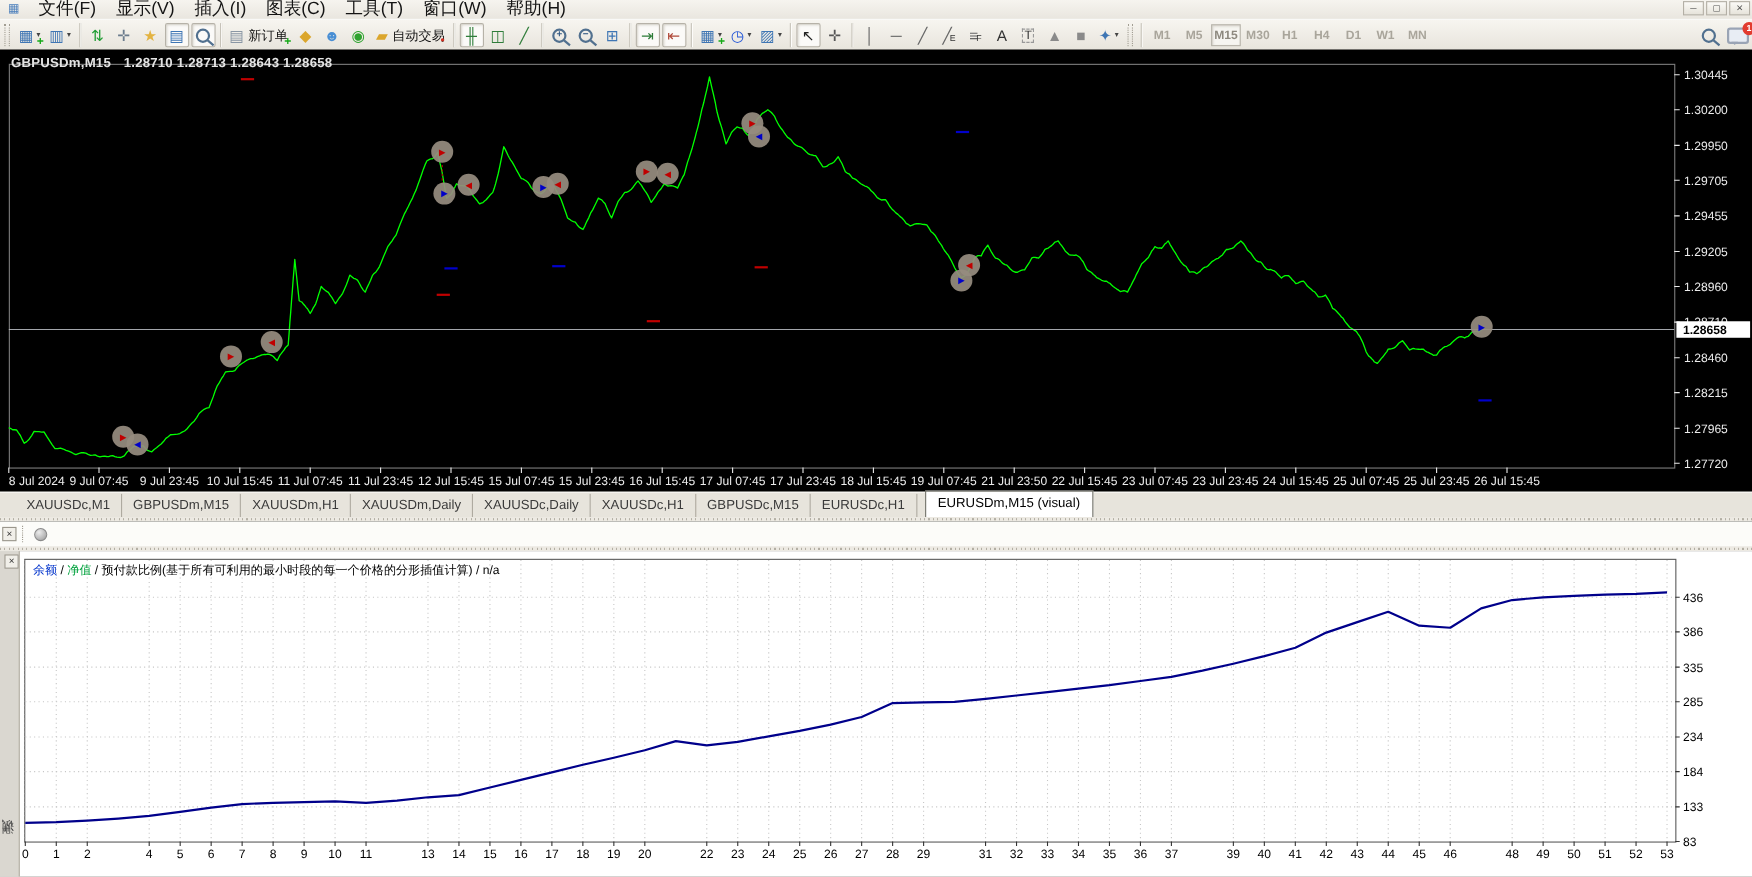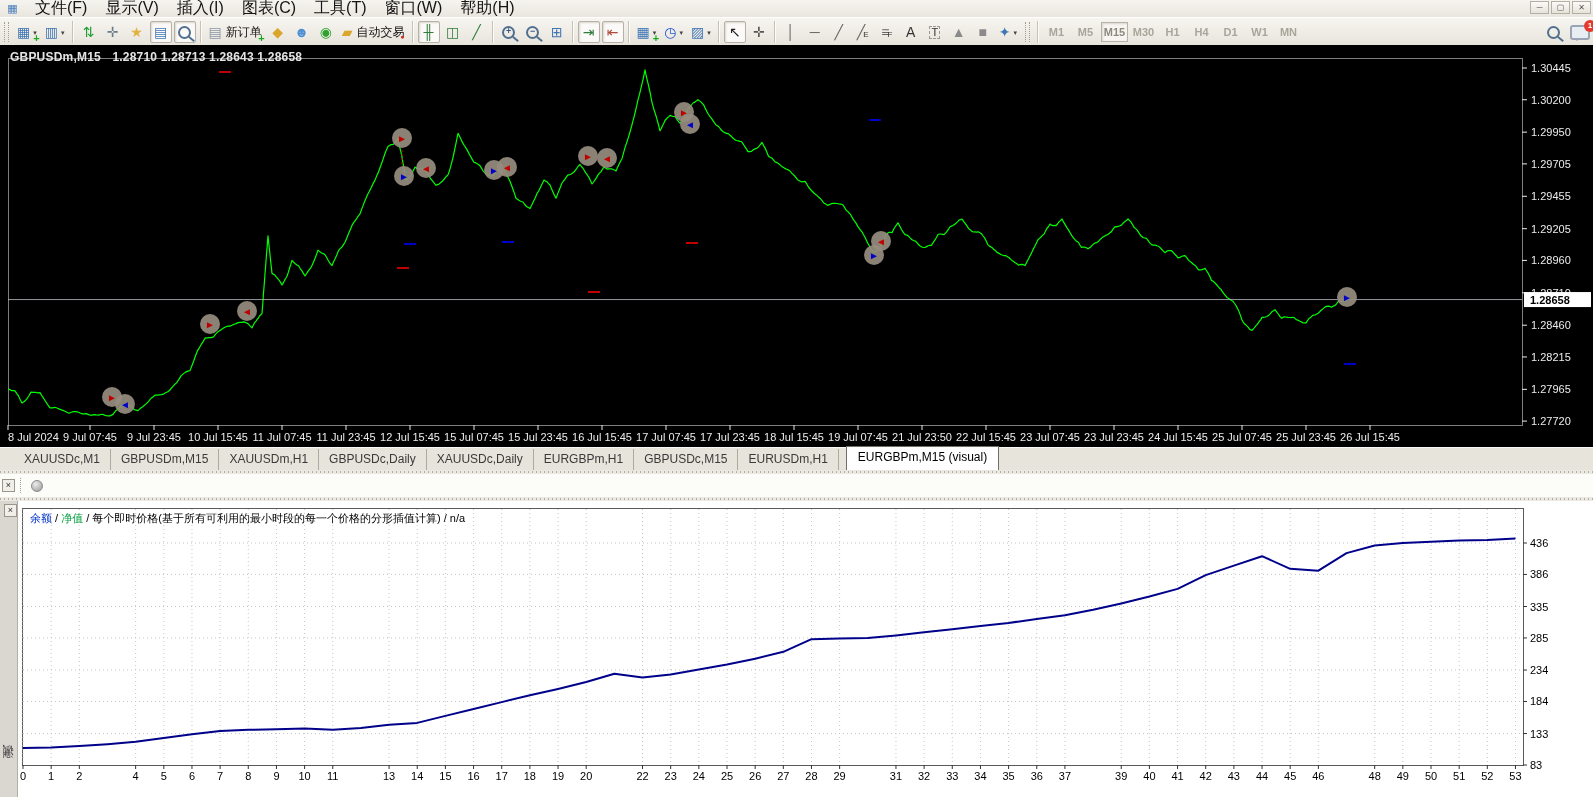--- a/index.html
+++ b/index.html
@@ -367,41 +367,41 @@
         <text x="1347" y="255.5" text-anchor="middle" fill="#0000c8">►</text>
       </g>
       <rect x="1524" y="247.05946000000068" width="67" height="15" fill="#ffffff"></rect>
       <text x="1530" y="259.0594600000007" fill="#000" font-size="11" font-weight="bold">1.28658</text>
     </svg></div>
 
 <div id="tab-bar">
     <div class="ctab">XAUUSDc,M1</div>
     <div class="ctab">GBPUSDm,M15</div>
     <div class="ctab">XAUUSDm,H1</div>
-    <div class="ctab">GBPUSDc,Daily</div>
+    <div class="ctab">XAUUSDm,Daily</div>
     <div class="ctab">XAUUSDc,Daily</div>
-    <div class="ctab">EURGBPm,H1</div>
+    <div class="ctab">XAUUSDc,H1</div>
     <div class="ctab">GBPUSDc,M15</div>
-    <div class="ctab">EURUSDm,H1</div>
-    <div class="ctab active">EURGBPm,M15 (visual)</div>
+    <div class="ctab">EURUSDc,H1</div>
+    <div class="ctab active">EURUSDm,M15 (visual)</div>
   </div>
 
 <div class="splitter" style="top:470px"></div>
 <div id="account-bar">
   <button class="xbtn">×</button>
   <span class="vhdl"></span>
   <span class="orb"></span>
 </div>
 
 <div class="splitter" style="top:497px"></div>
 <div id="tester">
   <div class="tester-strip"></div>
   <div class="vlabel">测试</div>
   <button class="xbtn">×</button>
-  <div class="legend" id="tester-legend"><span style="color: rgb(0, 51, 204); font-family: Liberation Serif, serif;">余额</span><span style="color: rgb(0, 0, 0);"> / </span><span style="color: rgb(0, 162, 61);">净值</span><span style="color: rgb(0, 0, 0);"> / </span><span style="color: rgb(0, 0, 0);">每个即时价格(基于所有可利用的最小时段的每一个价格的分形插值计算)</span><span style="color: rgb(0, 0, 0);"> / </span><span style="color: rgb(0, 0, 0);">n/a</span></div>
+  <div class="legend" id="tester-legend"><span style="color: rgb(0, 51, 204); font-family: Liberation Serif, serif;">余额</span><span style="color: rgb(0, 0, 0);"> / </span><span style="color: rgb(0, 162, 61);">净值</span><span style="color: rgb(0, 0, 0);"> / </span><span style="color: rgb(0, 0, 0);">预付款比例(基于所有可利用的最小时段的每一个价格的分形插值计算)</span><span style="color: rgb(0, 0, 0);"> / </span><span style="color: rgb(0, 0, 0);">n/a</span></div>
 <svg width="1593" height="296" style="position:absolute;left:0;top:0">
       <rect x="22.5" y="7.5" width="1501" height="257" fill="#ffffff" stroke="#5a5a5a"></rect>
       <g>
         <line x1="23" y1="8" x2="23" y2="264" stroke="#c6c6c6" stroke-dasharray="1,3"></line>
         <line x1="51.16" y1="8" x2="51.16" y2="264" stroke="#c6c6c6" stroke-dasharray="1,3"></line>
         <line x1="79.32" y1="8" x2="79.32" y2="264" stroke="#c6c6c6" stroke-dasharray="1,3"></line>
         <line x1="135.64" y1="8" x2="135.64" y2="264" stroke="#c6c6c6" stroke-dasharray="1,3"></line>
         <line x1="163.8" y1="8" x2="163.8" y2="264" stroke="#c6c6c6" stroke-dasharray="1,3"></line>
         <line x1="191.96" y1="8" x2="191.96" y2="264" stroke="#c6c6c6" stroke-dasharray="1,3"></line>
         <line x1="220.12" y1="8" x2="220.12" y2="264" stroke="#c6c6c6" stroke-dasharray="1,3"></line>

